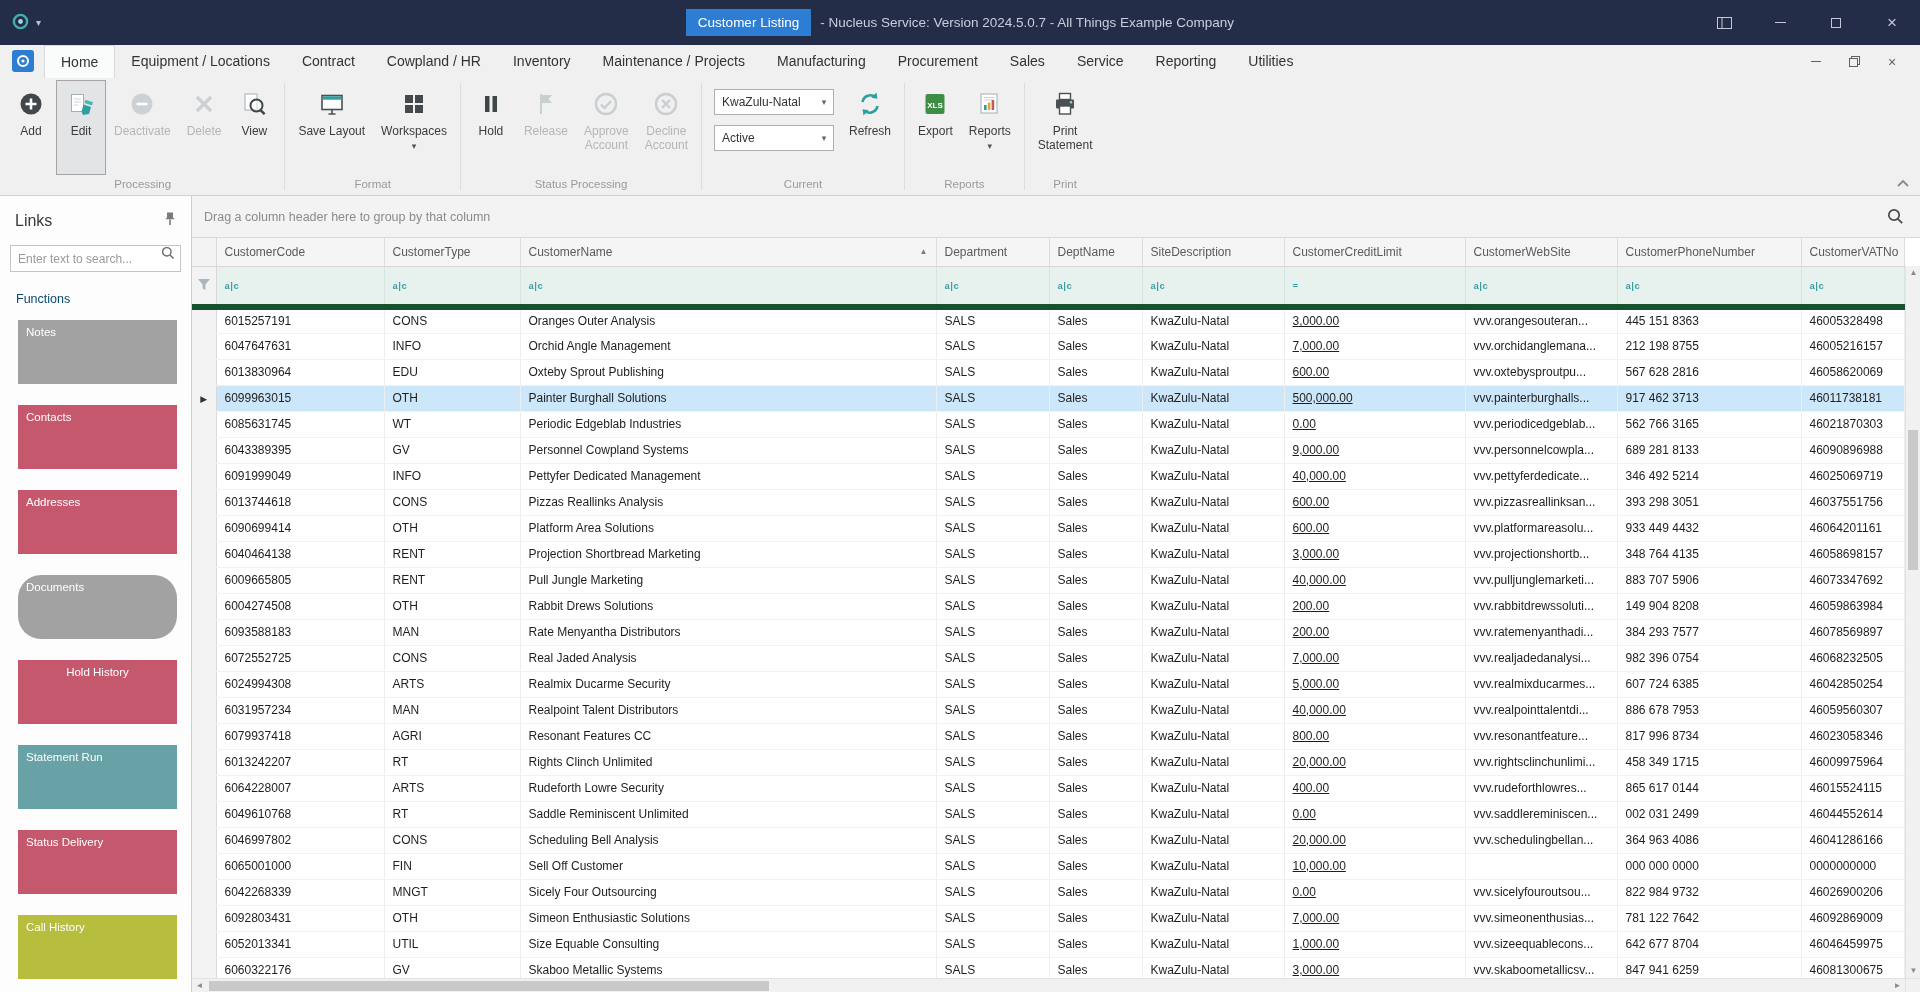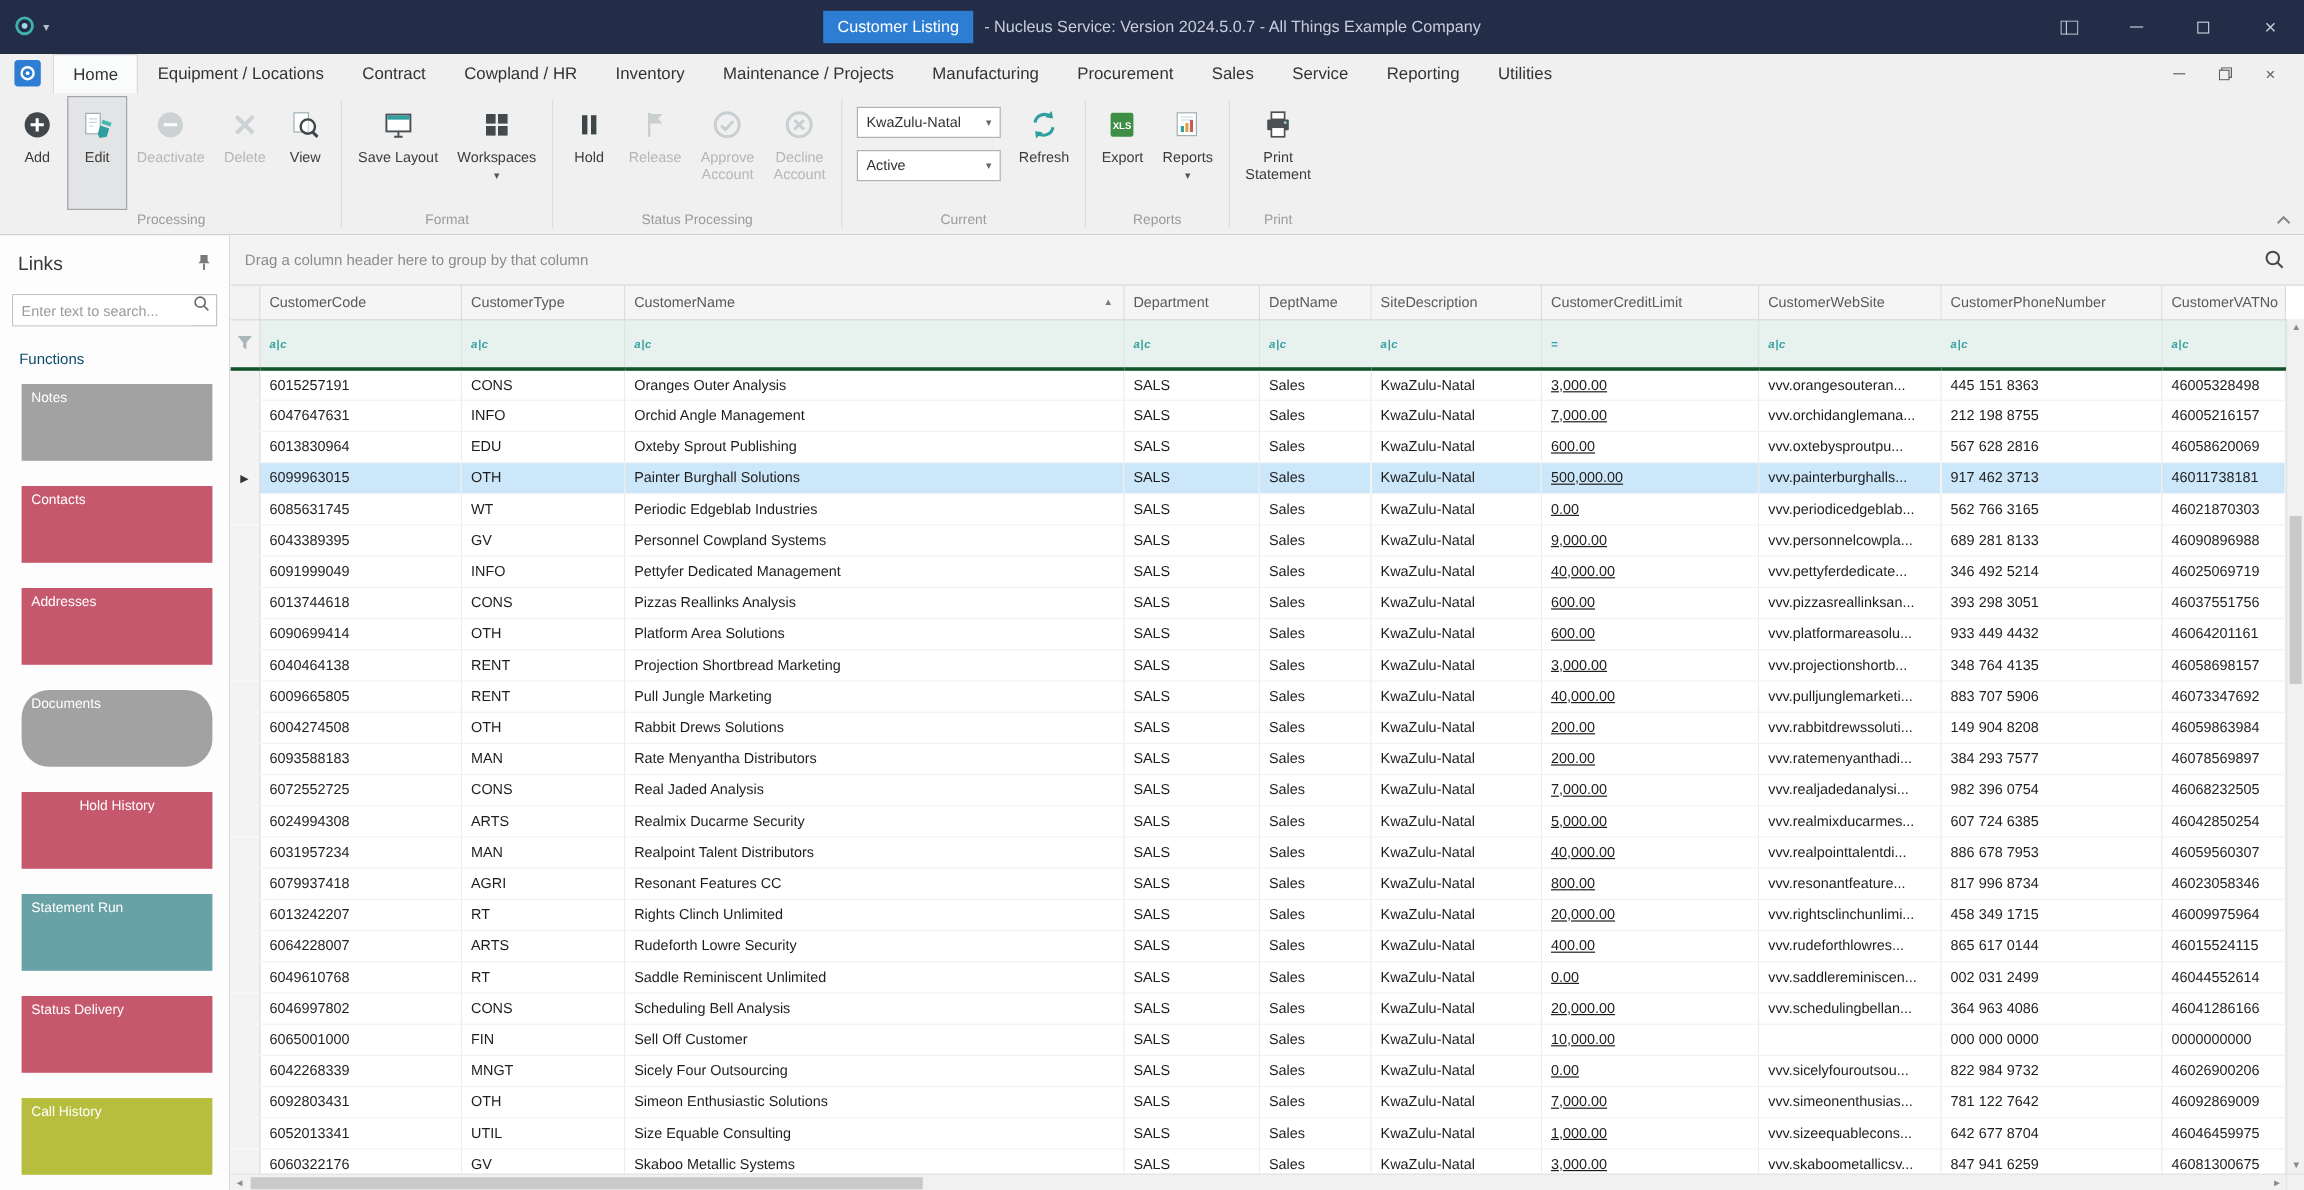--- a/index.html
+++ b/index.html
@@ -64,21 +64,21 @@
   
   .grid { flex:1; position:relative; background:#fff; overflow:hidden; }
   .group-panel { height:42px; background:#f3f3f4; border-bottom:1px solid #d9d9d9; display:flex; align-items:center; padding:0 16px 0 12px; color:#8b8b8b; font-size:12.5px; }
   .gp-search { margin-left:auto; cursor:pointer; display:flex; align-items:center; }
 
   table { border-collapse:collapse; table-layout:fixed; width:1712px; }
   th, td { white-space:nowrap; overflow:hidden; }
   .hcell { height:28px; background:#f5f5f6; border-right:1px solid #dddddd; border-bottom:1px solid #d6d6d6; font-weight:normal; color:#5a5a5a; font-size:12px; text-align:left; padding:0 8px; cursor:pointer; }
   .hwrap { display:flex; justify-content:space-between; align-items:center; }
   .sort { font-size:8px; color:#7a7a7a; margin-left:6px; }
-  .fcell { height:41px; background:#e7f2ef; border-right:1px solid #d6e7e2; border-bottom:3px solid #14532d; padding:0 8px; cursor:text;font-style:italic; }
+  .fcell { height:41px; background:#e7f2ef; border-right:1px solid #d6e7e2; border-bottom:6px solid #14532d; padding:0 8px; cursor:text; }
   .fglyph { color:#39a0a0; font-size:9.5px; font-weight:bold; letter-spacing:0.5px; }
   .dcell { height:26px; padding:0 8px; font-size:12px; color:#1e1e1e; border-right:1px solid #ededee; border-bottom:1px solid #f2f2f2; cursor:default; }
   .dcell.right { text-align:left;text-decoration:underline; }
   .ind { width:24px; padding:0 !important; background:#f3f3f4 !important; border-right:1px solid #d9d9d9 !important; text-align:center; }
   .drow.selected td { background:#cde7fa; }
   .rowmark { font-size:9px; color:#333; }
 
   
   .vscroll { position:absolute; top:70px; bottom:14px; right:0; width:15px; background:#f1f1f2; border-left:1px solid #e3e3e3; display:flex; flex-direction:column; }
   .vtrack { flex:1; position:relative; }

